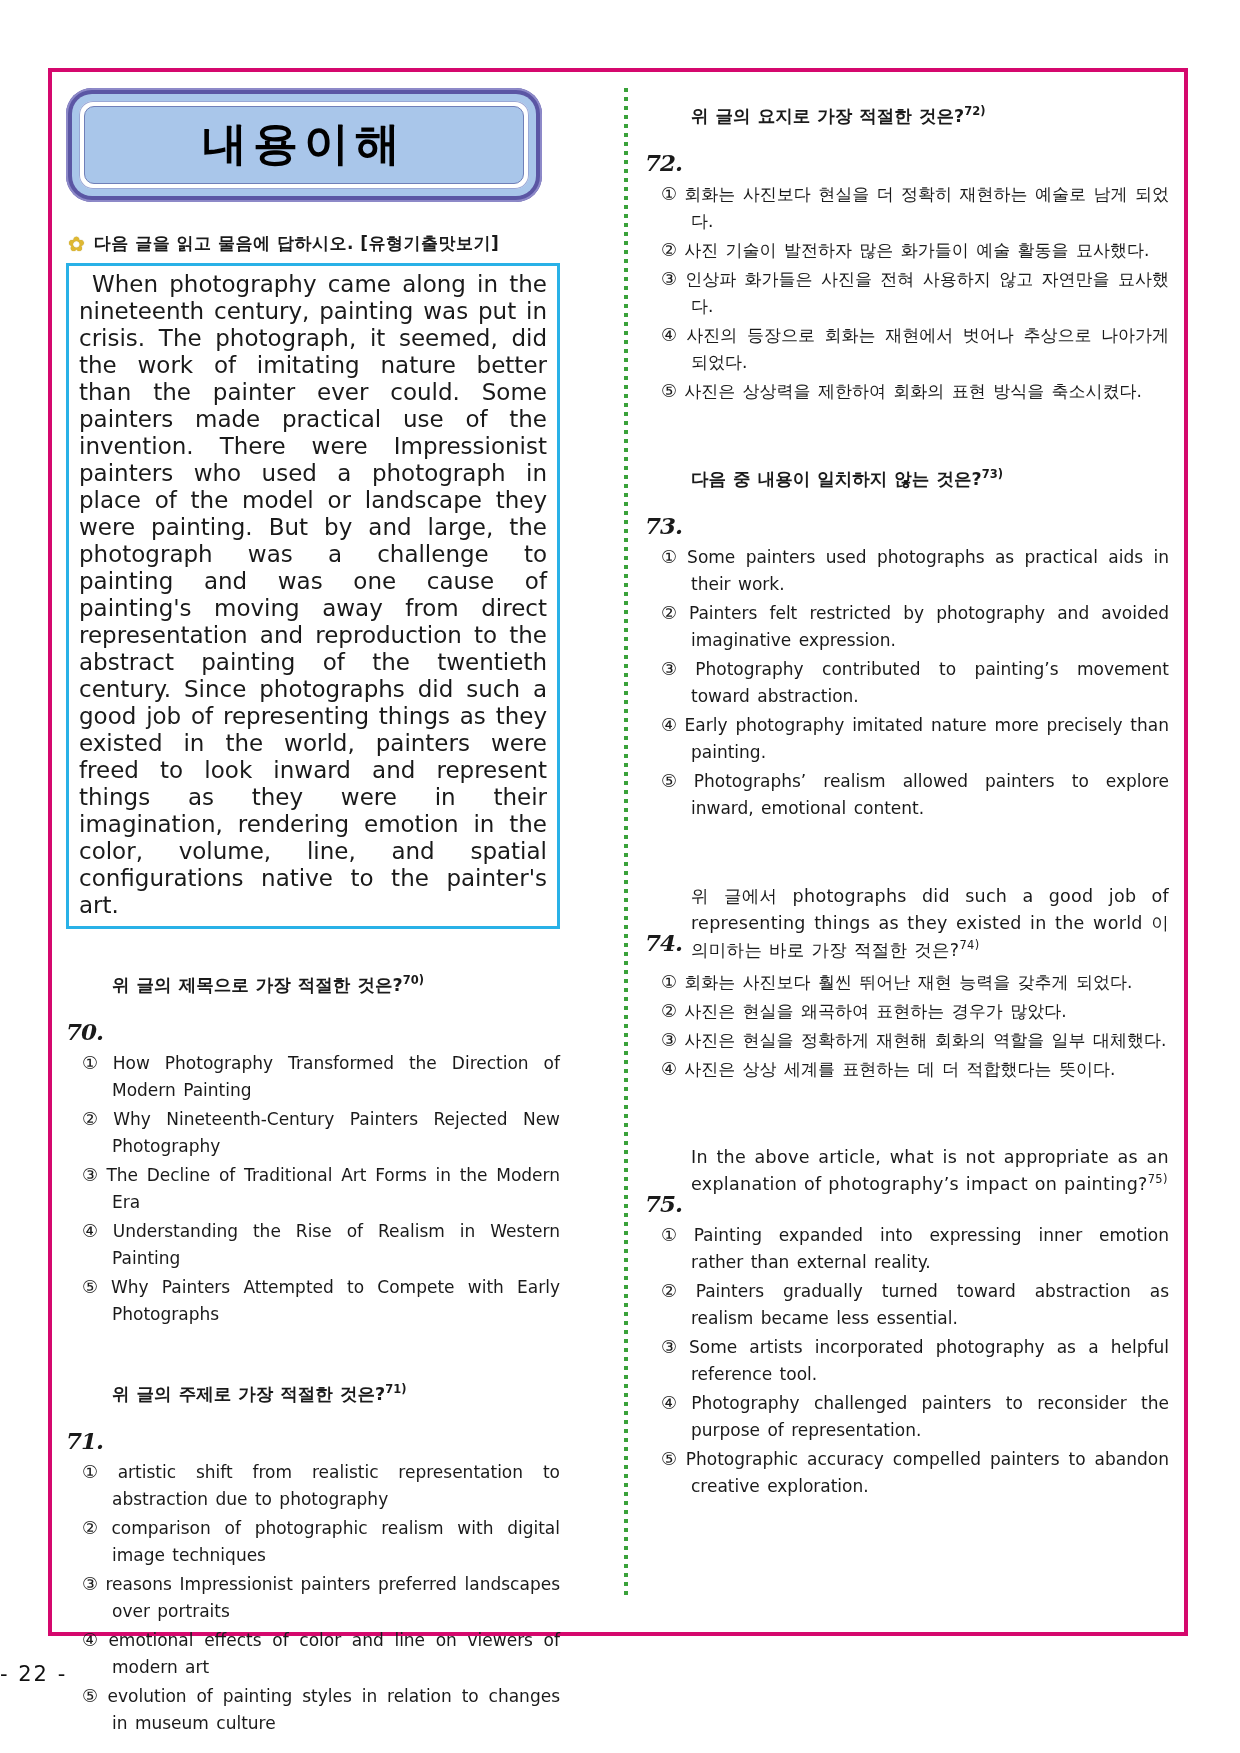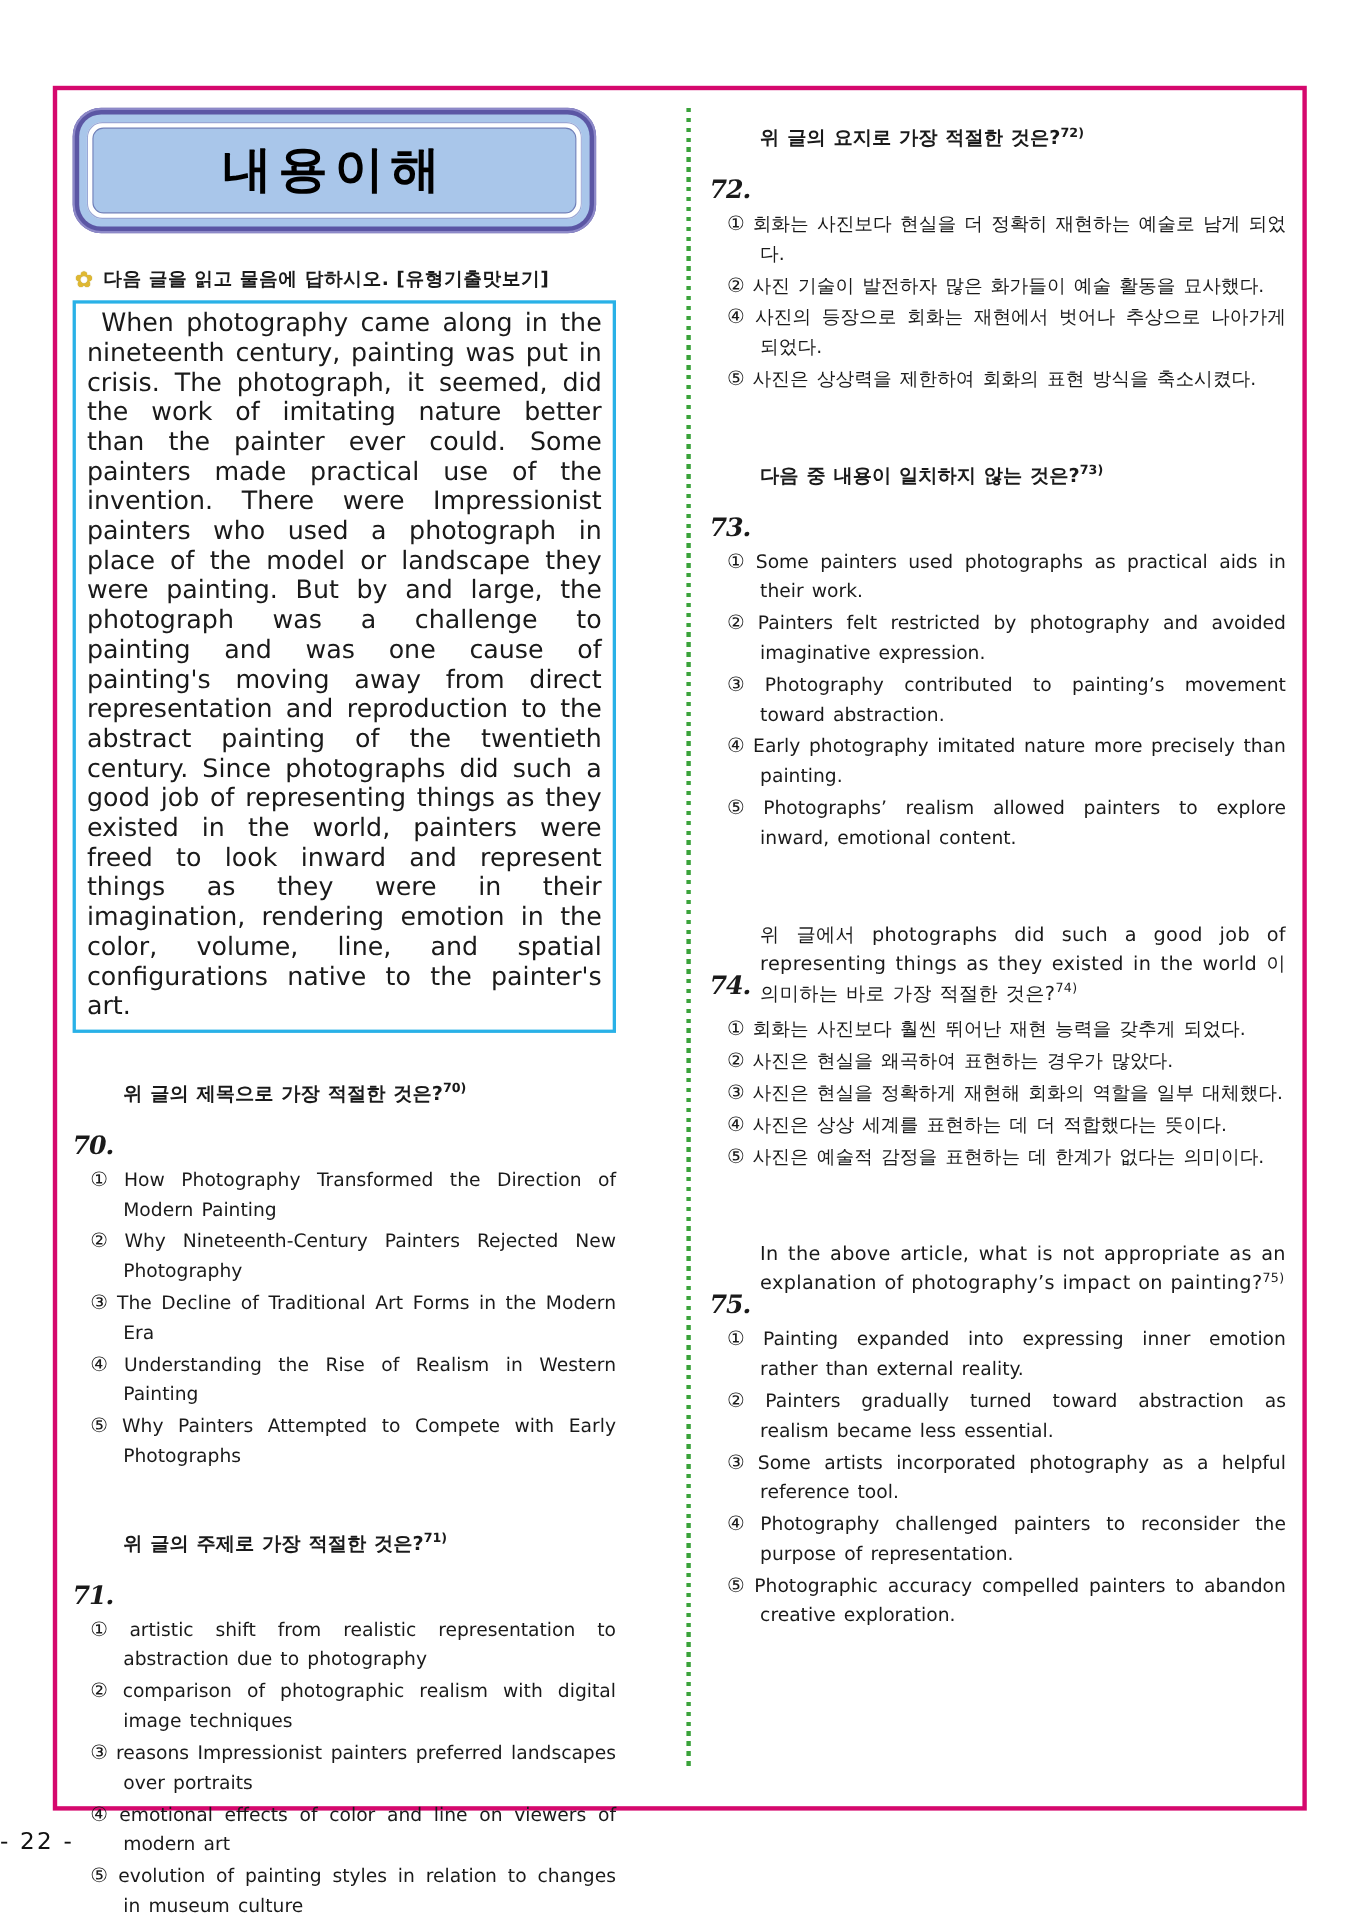--- a/index.html
+++ b/index.html
@@ -6,21 +6,21 @@
   html, body { background: #ffffff; }
   body {
     width: 1240px; height: 1753px;
     font-family: "DejaVu Sans", "Liberation Sans", sans-serif;
     color: #1a1a1a;
     position: relative;
   }
   .sheet { position: relative; width: 1240px; height: 1753px; background: #fff; overflow: hidden; }
 
   .frame {
-    position: absolute; left: 48px; top: 78px;
+    position: absolute; left: 48px; top: 68px;
     width: 1140px; height: 1568px;
     border: 4px solid #d5086d;
     background: #fff;
   }
   .columns { position: absolute; inset: 0; display: flex; align-items: flex-start; }
   .left-col  { width: 494px; margin: 16px 0 0 14px; }
   .divider {
     width: 4px; height: 1512px; margin: 16px 0 0 64px;
     background-image: repeating-linear-gradient(to bottom, #3aa23a 0px, #3aa23a 4px, transparent 4px, transparent 9px);
   }
@@ -146,20 +146,21 @@
       <div class="right-col">
 
         <div class="question">
           <div class="qhead">
             <span class="qnum">72.</span>
             <span class="qtitle"><span>위 글의 요지로 가장 적절한 것은?</span><sup>72)</sup></span>
           </div>
           <div class="choices">
             <div class="choice"><span class="marker">①</span><span>회화는 사진보다 현실을 더 정확히 재현하는 예술로 남게 되었다.</span></div>
             <div class="choice"><span class="marker">②</span><span>사진 기술이 발전하자 많은 화가들이 예술 활동을 묘사했다.</span></div>
+            <div class="choice"><span class="marker">③</span><span>인상파 화가들은 사진을 전혀 사용하지 않고 자연만을 묘사했다.</span></div>
             <div class="choice"><span class="marker">④</span><span>사진의 등장으로 회화는 재현에서 벗어나 추상으로 나아가게 되었다.</span></div>
             <div class="choice"><span class="marker">⑤</span><span>사진은 상상력을 제한하여 회화의 표현 방식을 축소시켰다.</span></div>
           </div>
         </div>
 
         <div class="question">
           <div class="qhead">
             <span class="qnum">73.</span>
             <span class="qtitle"><span>다음 중 내용이 일치하지 않는 것은?</span><sup>73)</sup></span>
           </div>
@@ -175,21 +176,20 @@
         <div class="question">
           <div class="qhead">
             <span class="qnum">74.</span>
             <span class="qtitle rounded"><span>위 글에서 photographs did such a good job of representing things as they existed in the world 이 의미하는 바로 가장 적절한 것은?</span><sup>74)</sup></span>
           </div>
           <div class="choices">
             <div class="choice"><span class="marker">①</span><span>회화는 사진보다 훨씬 뛰어난 재현 능력을 갖추게 되었다.</span></div>
             <div class="choice"><span class="marker">②</span><span>사진은 현실을 왜곡하여 표현하는 경우가 많았다.</span></div>
             <div class="choice"><span class="marker">③</span><span>사진은 현실을 정확하게 재현해 회화의 역할을 일부 대체했다.</span></div>
             <div class="choice"><span class="marker">④</span><span>사진은 상상 세계를 표현하는 데 더 적합했다는 뜻이다.</span></div>
-            <div class="choice"><span class="marker">⑤</span><span>사진은 예술적 감정을 표현하는 데 한계가 없다는 의미이다.</span></div>
           </div>
         </div>
 
         <div class="question">
           <div class="qhead">
             <span class="qnum">75.</span>
             <span class="qtitle rounded"><span>In the above article, what is not appropriate as an explanation of photography’s impact on painting?</span><sup>75)</sup></span>
           </div>
           <div class="choices">
             <div class="choice"><span class="marker">①</span><span>Painting expanded into expressing inner emotion rather than external reality.</span></div>

